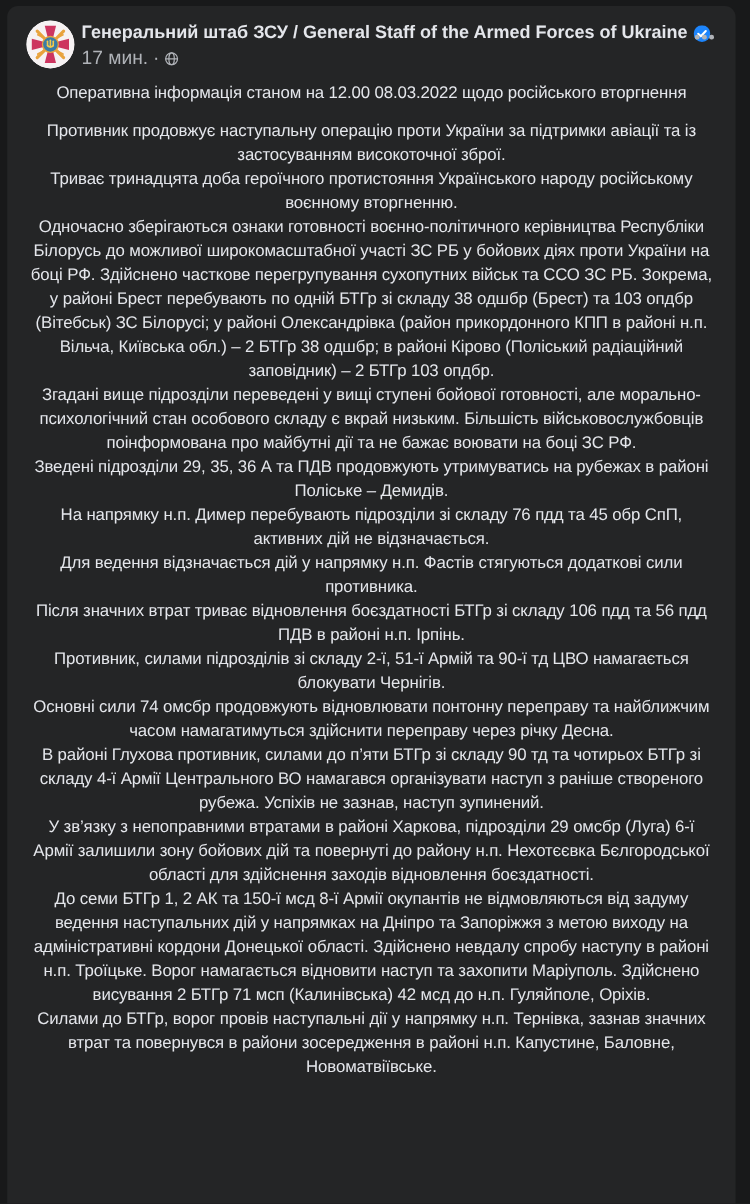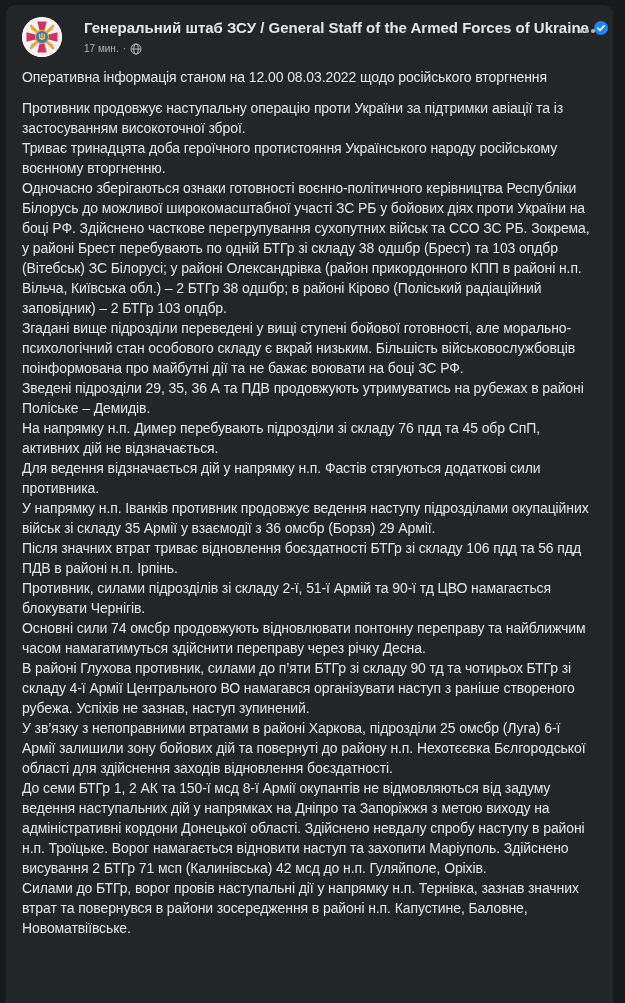--- a/index.html
+++ b/index.html
@@ -16,45 +16,45 @@
     border-radius:9px;
     box-sizing:border-box;
     padding:12px 16px 16px 16px;
   }
   .header{display:flex;align-items:flex-start;}
   .avatar{
     width:40px;height:40px;border-radius:50%;
     flex:0 0 40px;overflow:hidden;cursor:pointer;
     background:#fff;
   }
-  .head-text{flex:1;min-width:0;margin-left:22px;padding-top:1px;}
+  .head-text{flex:1;min-width:0;margin-left:6px;padding-top:1px;}
   .page-name-row{
     display:flex;align-items:center;gap:5px;
     font-size:15px;font-weight:700;color:#e4e6eb;line-height:19px;
     white-space:nowrap;
   }
   .page-name{cursor:pointer;}
   .verified{display:inline-flex;flex:0 0 auto;margin-top:1px;}
   .meta-row{
     display:flex;align-items:center;gap:4px;
-    margin-top:4px;font-size:10px;color:#b0b3b8;line-height:16px;
+    margin-top:4px;font-size:16px;color:#b0b3b8;line-height:16px;
   }
   .timestamp{cursor:pointer;}
   .more-btn{
     width:32px;height:32px;border-radius:50%;
     display:flex;align-items:center;justify-content:center;gap:2.5px;
     margin-top:-2px;margin-right:-6px;cursor:pointer;flex:0 0 32px;
   }
   .more-dot{width:3.6px;height:3.6px;border-radius:50%;background:#b0b3b8;}
   .post-body{
     margin-top:10px;
     font-size:14px;line-height:20px;color:#e4e6eb;
     letter-spacing:-0.1px;
   }
-  .post-line{margin:0;}
+  .post-line{margin:0;text-align:center;}
   .intro{margin-bottom:11px;}
 </style>
 </head>
 <body>
 
 <div class="card">
   <header class="header">
 
     <div class="avatar">
       <svg width="40" height="40" viewBox="0 0 40 40">
@@ -123,24 +123,23 @@
   <div class="post-body">
     <div class="post-line intro">Оперативна інформація станом на 12.00 08.03.2022 щодо російського вторгнення</div>
     <div>
         <div class="post-line">Противник продовжує наступальну операцію проти України за підтримки авіації та із застосуванням високоточної зброї.</div>
         <div class="post-line">Триває тринадцята доба героїчного протистояння Українського народу російському воєнному вторгненню.</div>
         <div class="post-line">Одночасно зберігаються ознаки готовності воєнно-політичного керівництва Республіки Білорусь до можливої широкомасштабної участі ЗС РБ у бойових діях проти України на боці РФ. Здійснено часткове перегрупування сухопутних військ та ССО ЗС РБ. Зокрема, у районі Брест перебувають по одній БТГр зі складу 38 одшбр (Брест) та 103 опдбр (Вітебськ) ЗС Білорусі; у районі Олександрівка (район прикордонного КПП в районі н.п. Вільча, Київська обл.) – 2 БТГр 38 одшбр; в районі Кірово (Поліський радіаційний заповідник) – 2 БТГр 103 опдбр.</div>
         <div class="post-line">Згадані вище підрозділи переведені у вищі ступені бойової готовності, але морально-психологічний стан особового складу є вкрай низьким. Більшість військовослужбовців поінформована про майбутні дії та не бажає воювати на боці ЗС РФ.</div>
         <div class="post-line">Зведені підрозділи 29, 35, 36 А та ПДВ продовжують утримуватись на рубежах в районі Поліське – Демидів.</div>
         <div class="post-line">На напрямку н.п. Димер перебувають підрозділи зі складу 76 пдд та 45 обр СпП, активних дій не відзначається.</div>
         <div class="post-line">Для ведення відзначається дій у напрямку н.п. Фастів стягуються додаткові сили противника.</div>
-        <div class="post-line">У напрямку н.п. Іванків противник продовжує ведення наступу підрозділами окупаційних військ зі складу 35 Армії у взаємодії з 36 омсбр (Борзя) 29 Армії.</div>
         <div class="post-line">Після значних втрат триває відновлення боєздатності БТГр зі складу 106 пдд та 56 пдд ПДВ в районі н.п. Ірпінь.</div>
         <div class="post-line">Противник, силами підрозділів зі складу 2-ї, 51-ї Армій та 90-ї тд ЦВО намагається блокувати Чернігів.</div>
         <div class="post-line">Основні сили 74 омсбр продовжують відновлювати понтонну переправу та найближчим часом намагатимуться здійснити переправу через річку Десна.</div>
         <div class="post-line">В районі Глухова противник, силами до п’яти БТГр зі складу 90 тд та чотирьох БТГр зі складу 4-ї Армії Центрального ВО намагався організувати наступ з раніше створеного рубежа. Успіхів не зазнав, наступ зупинений.</div>
-        <div class="post-line">У зв’язку з непоправними втратами в районі Харкова, підрозділи 25 омсбр (Луга) 6-ї Армії залишили зону бойових дій та повернуті до району н.п. Нехотєєвка Бєлгородської області для здійснення заходів відновлення боєздатності.</div>
+        <div class="post-line">У зв’язку з непоправними втратами в районі Харкова, підрозділи 29 омсбр (Луга) 6-ї Армії залишили зону бойових дій та повернуті до району н.п. Нехотєєвка Бєлгородської області для здійснення заходів відновлення боєздатності.</div>
         <div class="post-line">До семи БТГр 1, 2 АК та 150-ї мсд 8-ї Армії окупантів не відмовляються від задуму ведення наступальних дій у напрямках на Дніпро та Запоріжжя з метою виходу на адміністративні кордони Донецької області. Здійснено невдалу спробу наступу в районі н.п. Троїцьке. Ворог намагається відновити наступ та захопити Маріуполь. Здійснено висування 2 БТГр 71 мсп (Калинівська) 42 мсд до н.п. Гуляйполе, Оріхів.</div>
         <div class="post-line">Силами до БТГр, ворог провів наступальні дії у напрямку н.п. Тернівка, зазнав значних втрат та повернувся в райони зосередження в районі н.п. Капустине, Баловне, Новоматвіївське.</div>
       </div>
 
   </div>
 </div>
 
 </body></html>

